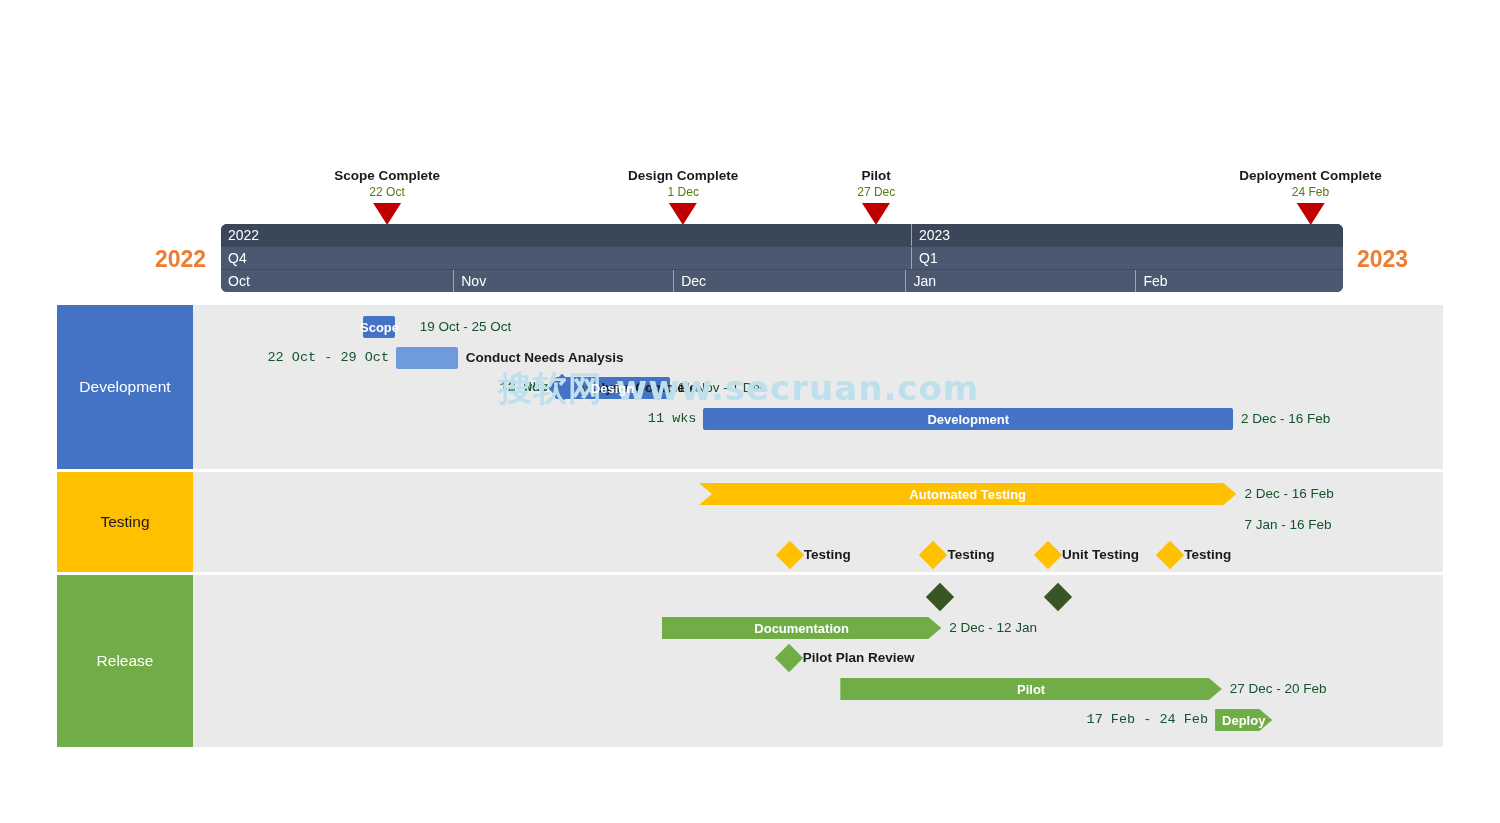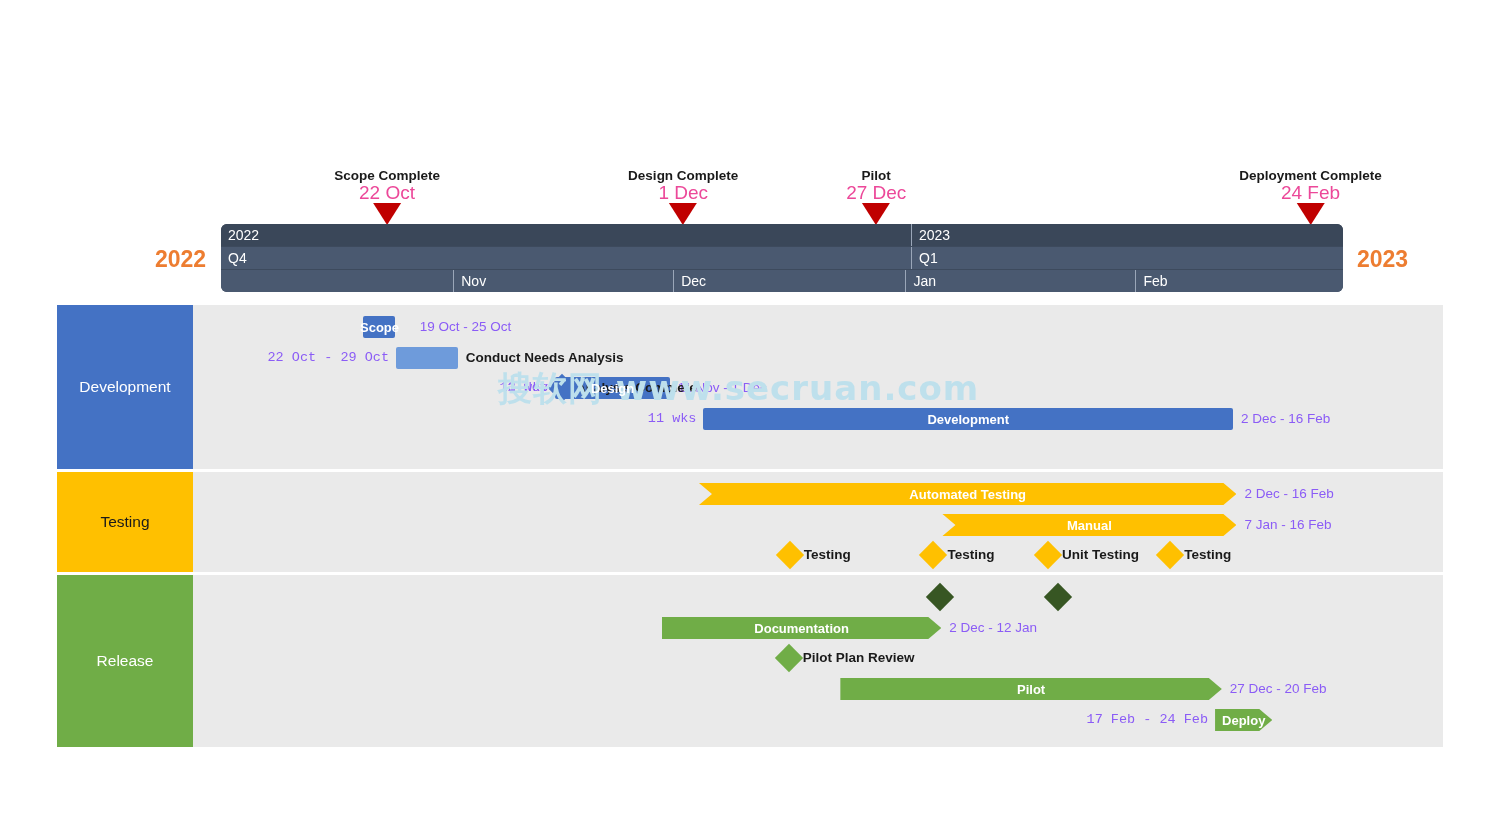--- a/index.html
+++ b/index.html
@@ -37,22 +37,22 @@
   }
   .milestone .ms-title {
     display: block;
     font-size: 13.5px;
     font-weight: bold;
     color: #1a1a1a;
     line-height: 17px;
   }
   .milestone .ms-date {
     display: block;
-    font-size: 19px;
-    color: #ec4899;
+    font-size: 12px;
+    color: #4d7c0f;
     line-height: 17px;
   }
   .ms-arrow {
     position: absolute;
     left: 50%;
     transform: translateX(-50%);
     top: 36px;
     width: 0; height: 0;
     border-left: 14px solid transparent;
     border-right: 14px solid transparent;
@@ -147,21 +147,21 @@
   }
   
   .task.flag {
     clip-path: polygon(0% 0%, calc(100% - 13px) 0%, 100% 50%, calc(100% - 13px) 100%, 0% 100%);
   }
 
   
   .ann {
     position: absolute;
     font-size: 13.5px;
-    color: #8b5cf6;
+    color: #14532d;
     white-space: nowrap;
     line-height: 22px;
     height: 22px;
     display: flex;
     align-items: center;
   }
   .ann.right { }
   .ann.left  { transform: translateX(-100%); font-family: Liberation Mono, monospace; }
   .ann.bold-dark {
     color: #1a1a1a;
@@ -233,20 +233,21 @@
   <div id="timeline-header">
     <div class="tl-row" id="tl-years">
         <div class="tl-cell first" style="left: 0px; width: 690.03px;">2022</div>
         <div class="tl-cell" style="left: 690.03px; width: 431.97px;">2023</div>
       </div>
     <div class="tl-row" id="tl-quarters">
         <div class="tl-cell first" style="left: 0px; width: 690.03px;">Q4</div>
         <div class="tl-cell" style="left: 690.03px; width: 431.97px;">Q1</div>
       </div>
     <div class="tl-row" id="tl-months">
+        <div class="tl-cell first" style="left: 0px; width: 232.254px;">Oct</div>
         <div class="tl-cell" style="left: 232.254px; width: 219.912px;">Nov</div>
         <div class="tl-cell" style="left: 684.42px; width: 230.01px;">Jan</div>
         <div class="tl-cell" style="left: 452.166px; width: 232.254px;">Dec</div>
         <div class="tl-cell" style="left: 914.43px; width: 207.57px;">Feb</div>
       </div>
   </div>
 
   <div id="lanes">
       <div class="lane" style="height: 164px;">
         <div class="lane-label" style="background: rgb(68, 114, 196);">
@@ -277,23 +278,20 @@
       </div>
       <div class="lane" style="height: 100px;">
         <div class="lane-label dark-text" style="background: rgb(255, 192, 0);">
           <span>Testing</span>
         </div>
         <div class="lane-body">
           <div class="task chevron" style="left: 505.972px; width: 537.438px; top: 11px; background: rgb(255, 192, 0);">
             <span class="bar-label">Automated Testing</span>
           </div>
           <div class="ann right" style="left: 1051.41px; top: 11px;">2 Dec - 16 Feb</div>
-          <div class="task chevron" style="left: 749.446px; width: 293.964px; top: 42px; background: rgb(255, 192, 0);">
-            <span class="bar-label">Manual</span>
-          </div>
           <div class="ann right" style="left: 1051.41px; top: 42px;">7 Jan - 16 Feb</div>
           <div class="diamond" style="left: 596.854px; top: 73px; background: rgb(255, 192, 0);"></div>
           <div class="diamond-label" style="left: 610.854px; top: 72px;">Testing</div>
           <div class="diamond" style="left: 740.47px; top: 73px; background: rgb(255, 192, 0);"></div>
           <div class="diamond-label" style="left: 754.47px; top: 72px;">Testing</div>
           <div class="diamond" style="left: 854.914px; top: 73px; background: rgb(255, 192, 0);"></div>
           <div class="diamond-label" style="left: 868.914px; top: 72px;">Unit Testing</div>
           <div class="diamond" style="left: 977.212px; top: 73px; background: rgb(255, 192, 0);"></div>
           <div class="diamond-label" style="left: 991.212px; top: 72px;">Testing</div>
         </div>

